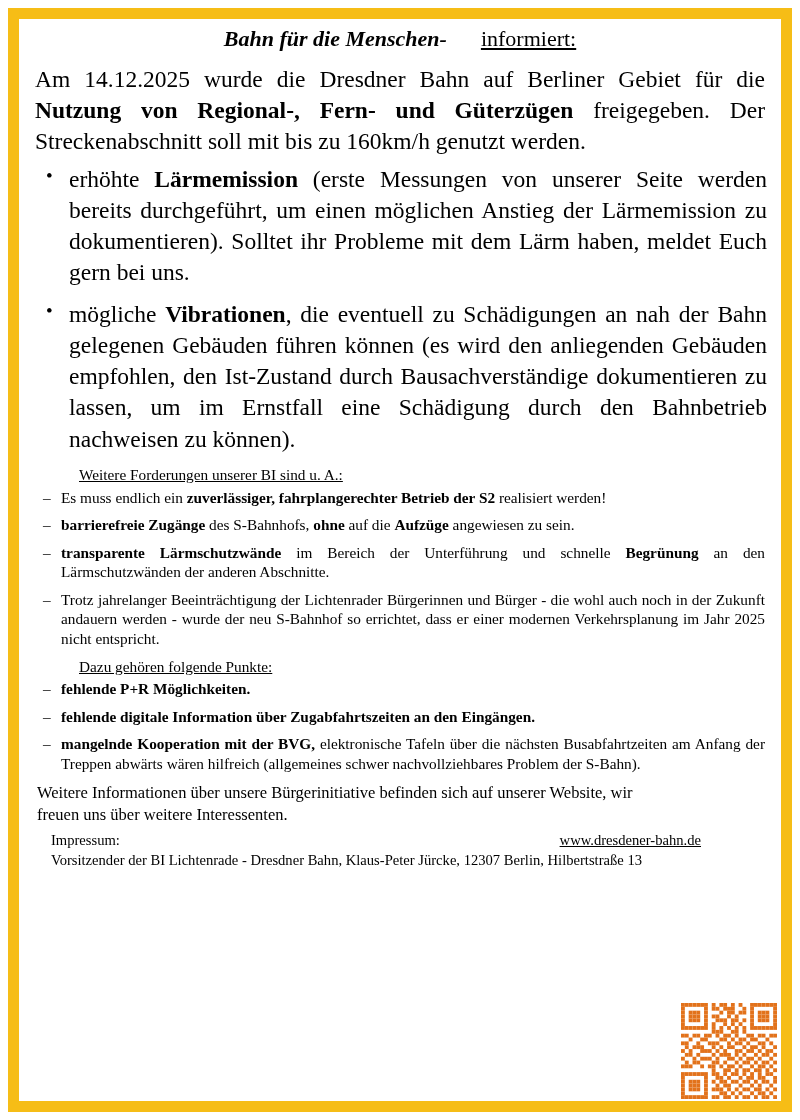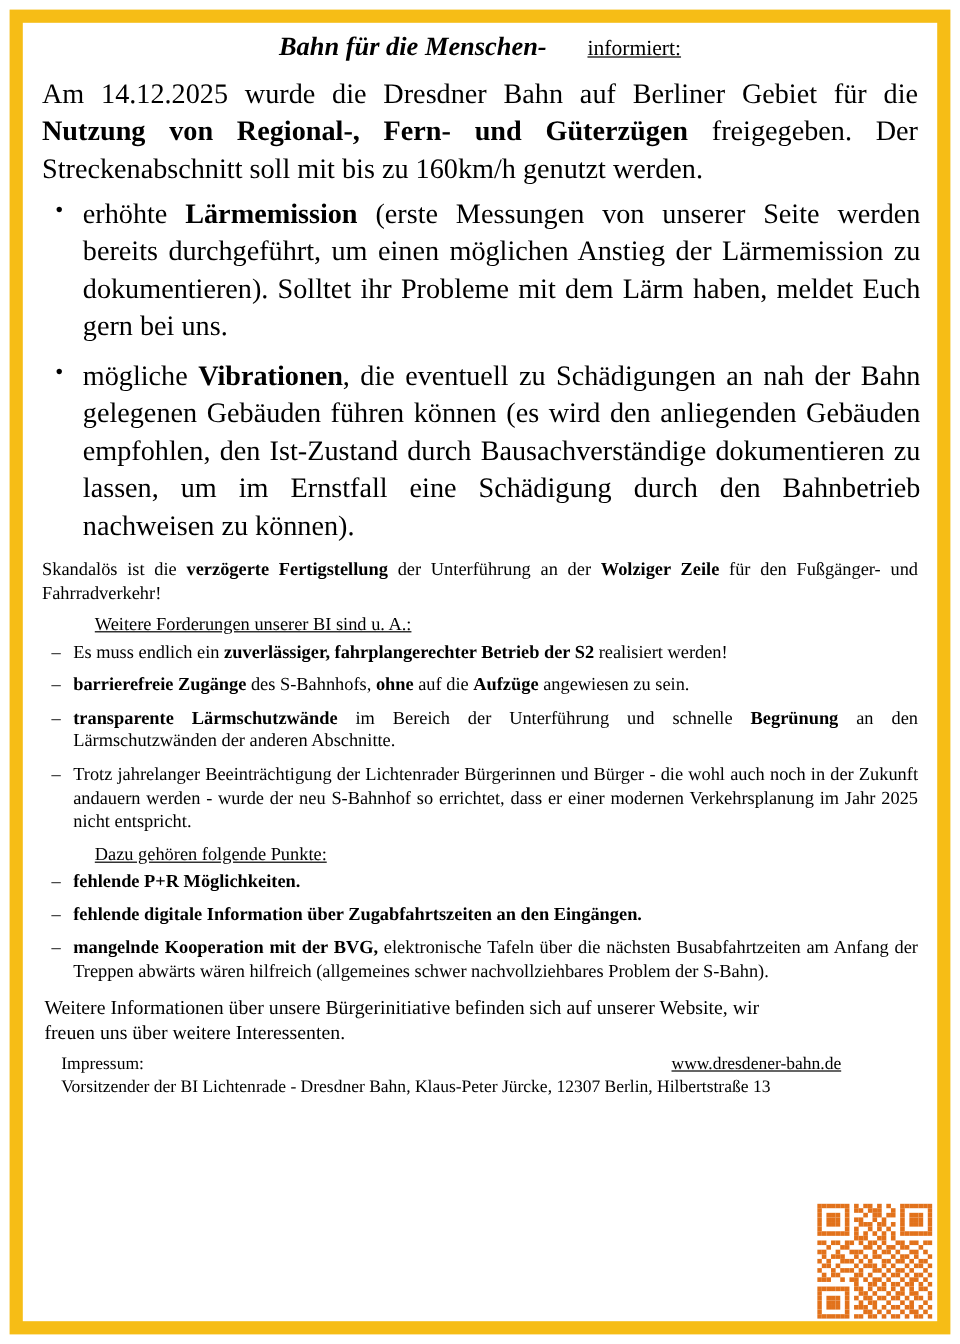--- a/index.html
+++ b/index.html
@@ -47,21 +47,21 @@
     font-size: 22px;
     margin-top: 1px;
   }
   .hdr-l2 .slogan {
     font-weight: bold;
     font-style: italic;
   }
   .hdr-l2 .informiert {
     text-decoration: underline;
     margin-left: 34px;
-    font-size: 18px;
+    font-size: 22px;
   }
 
   
   .intro {
     font-size: 23.5px;
     line-height: 1.33;
     text-align: justify;
     margin-top: 12px;
     padding: 0 2px;
   }
@@ -180,21 +180,20 @@
       <li>
         <span>erhöhte </span><b>Lärmemission</b><span> (erste Messungen von unserer Seite werden bereits durchgeführt, um einen möglichen Anstieg der Lärmemission zu dokumentieren). Solltet ihr Probleme mit dem Lärm haben, meldet Euch gern bei uns.</span>
       </li>
       <li>
         <span>mögliche </span><b>Vibrationen</b><span>, die eventuell zu Schädigungen an nah der Bahn gelegenen Gebäuden führen können (es wird den anliegenden Gebäuden empfohlen, den Ist-Zustand durch Bausachverständige dokumentieren zu lassen, um im Ernstfall eine Schädigung durch den Bahnbetrieb nachweisen zu können).</span>
       </li>
     </ul>
 
     <div class="small">
 
-      <div class="scandal"><span>Skandalös ist die </span><b>verzögerte Fertigstellung</b><span> der Unterführung an der </span><b>Wolziger Zeile</b><span> für den Fußgänger- und Fahrradverkehr!</span></div>
 
       <div class="sub-head">Weitere Forderungen unserer BI sind u. A.:</div>
 
       <ul class="dash-list">
         <li><span>Es muss endlich ein </span><b>zuverlässiger, fahrplangerechter Betrieb der S2</b><span> realisiert werden!</span></li>
 
         <li><b>barrierefreie Zugänge</b><span> des S-Bahnhofs, </span><b>ohne</b><span> auf die </span><b>Aufzüge</b><span> angewiesen zu sein.</span></li>
 
         <li><b>transparente Lärmschutzwände</b><span> im Bereich der Unterführung und schnelle </span><b>Begrünung</b><span> an den Lärmschutzwänden der anderen Abschnitte.</span></li>
 

